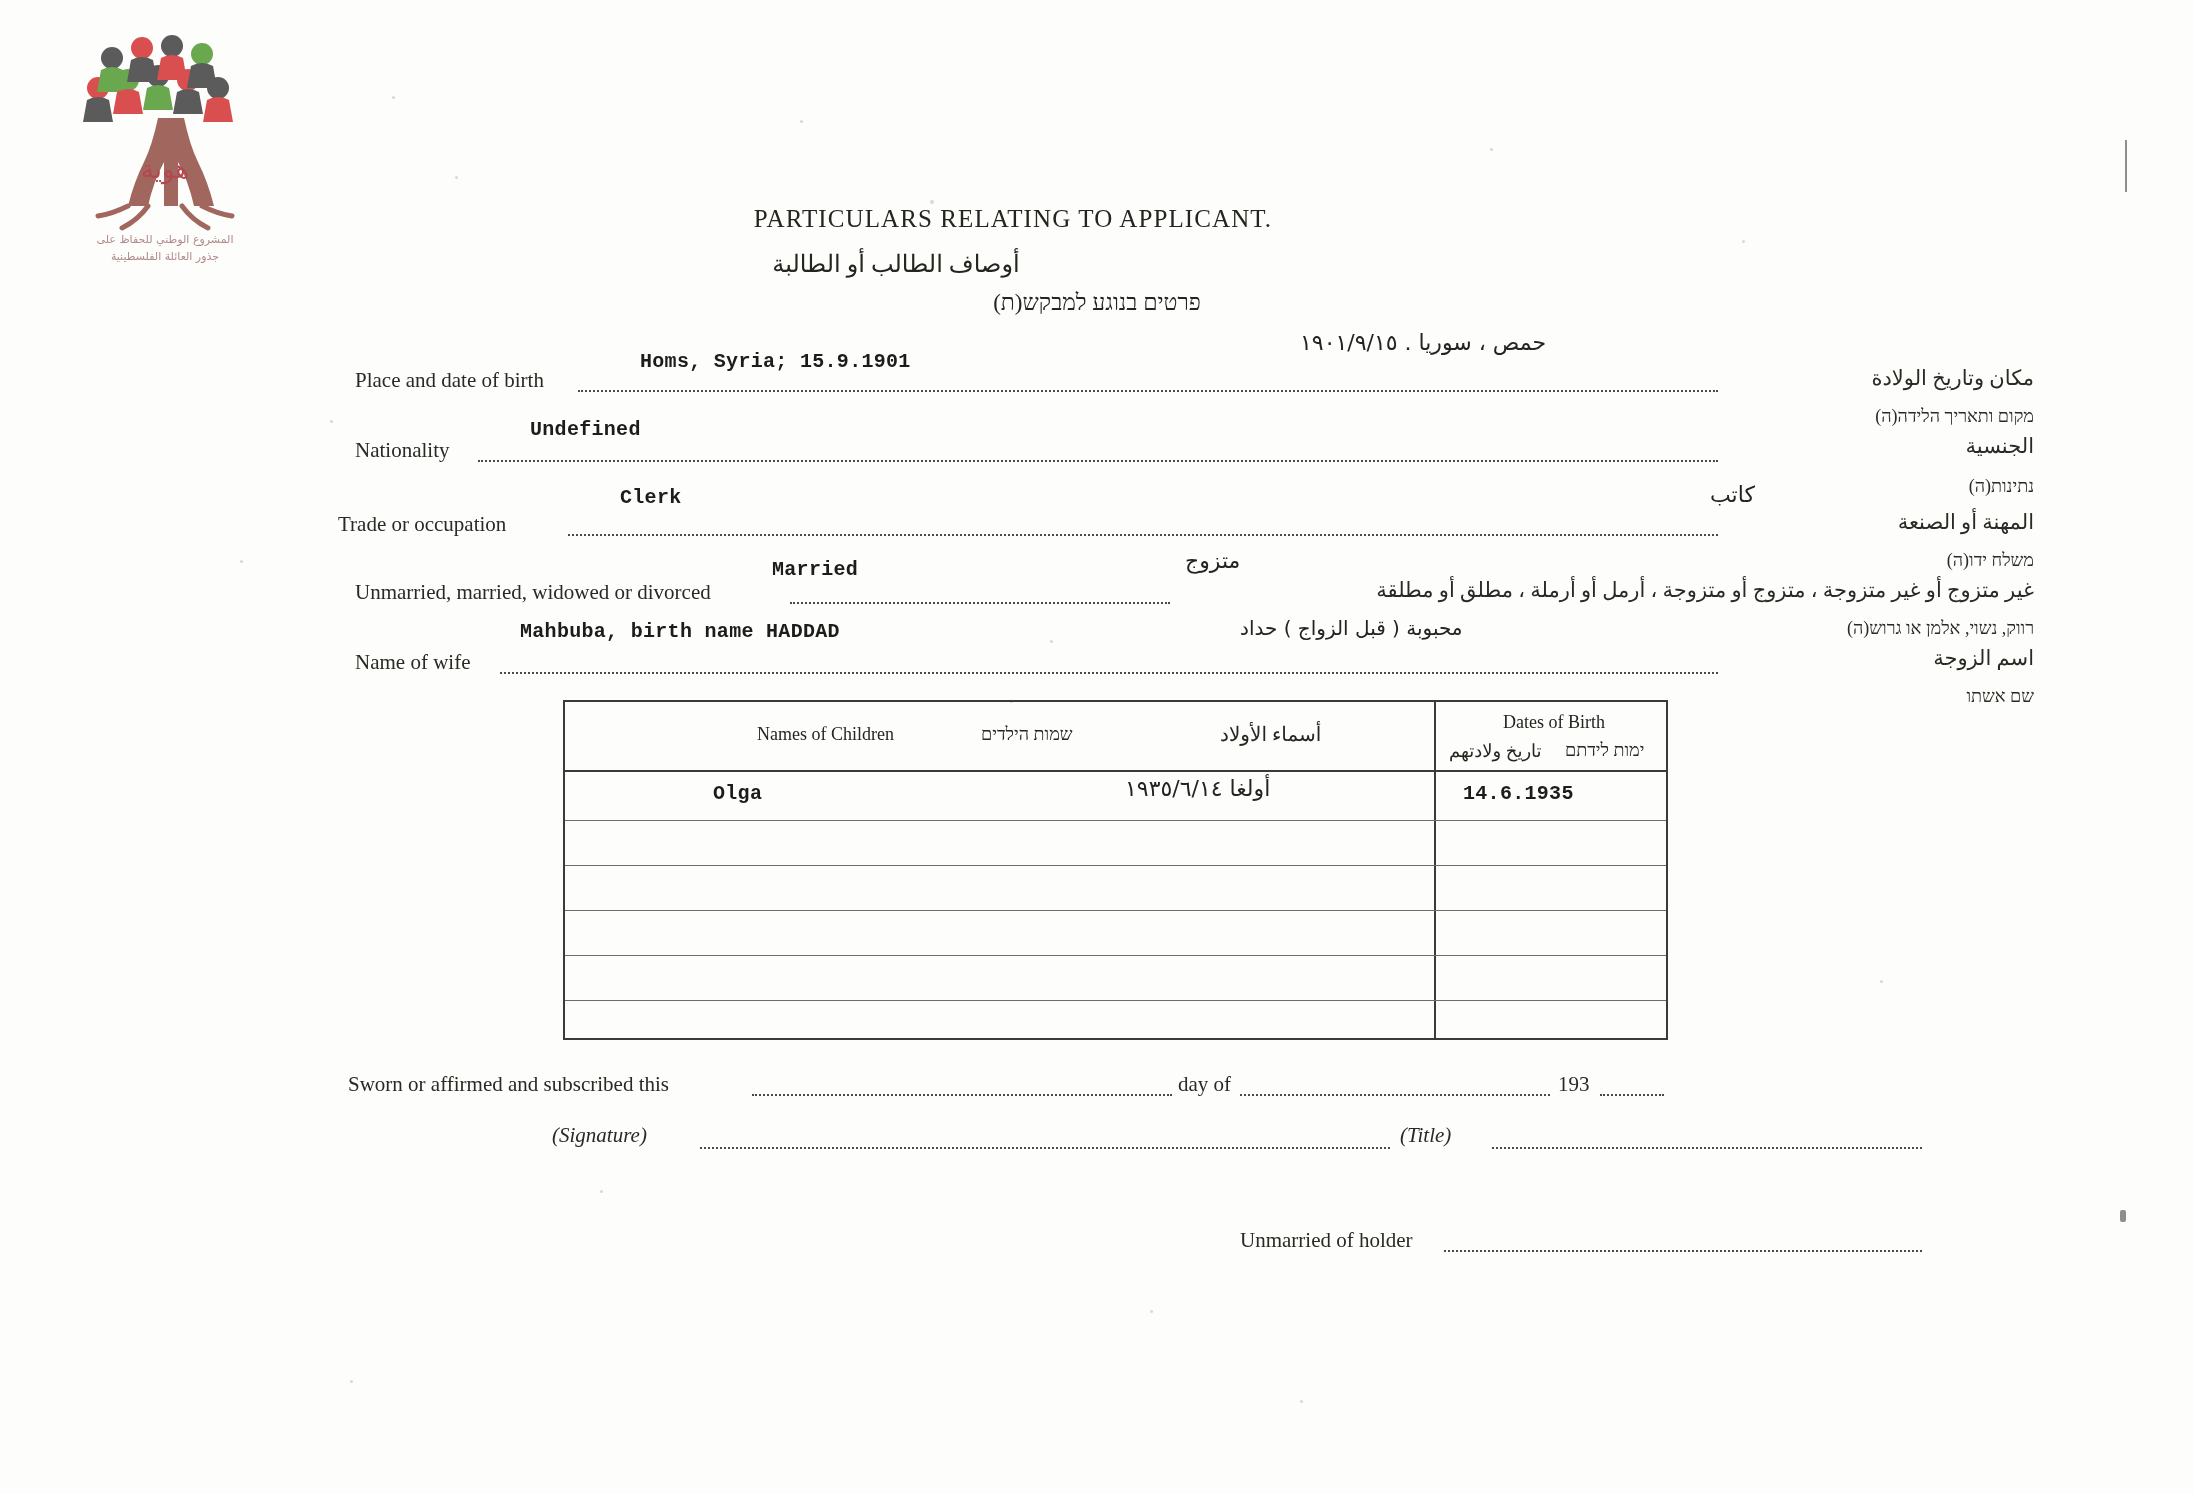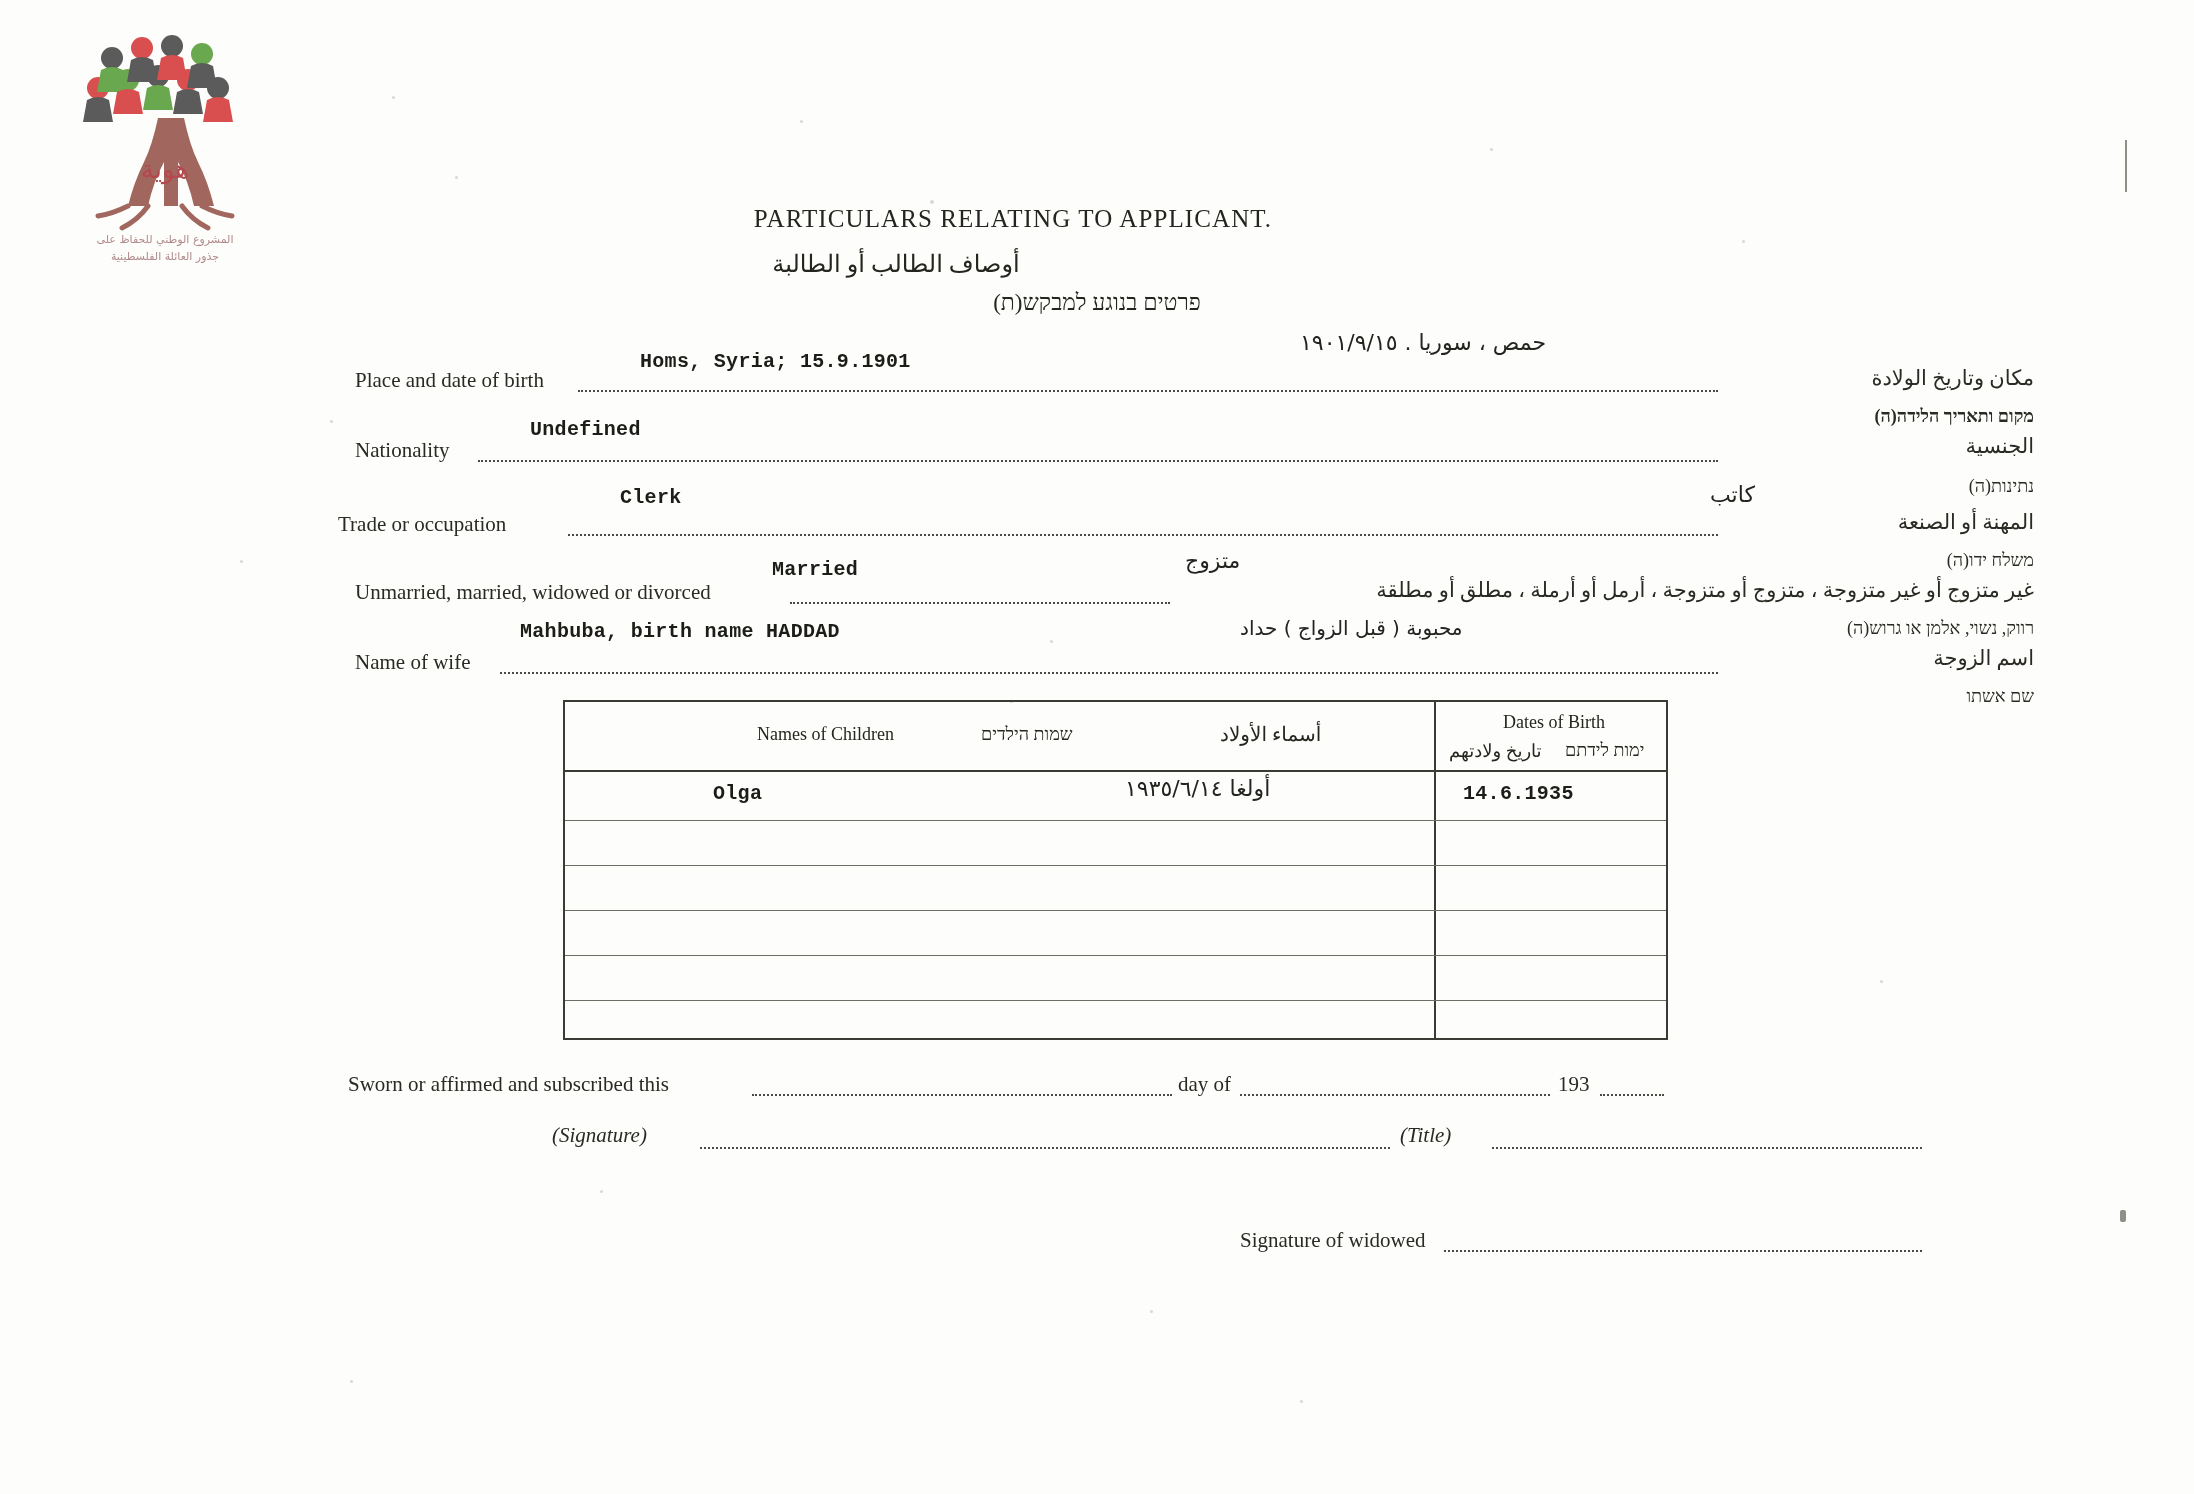--- a/index.html
+++ b/index.html
@@ -232,21 +232,21 @@
     <div>جذور العائلة الفلسطينية</div>
   </div>
 
   <div class="title">PARTICULARS RELATING TO APPLICANT.</div>
   <div class="title-ar">أوصاف الطالب أو الطالبة</div>
   <div class="title-he">פרטים בנוגע למבקש(ת)</div>
 
   <div class="lbl-en" style="left:355px;top:368px;">Place and date of birth</div>
   <div class="dots" style="left:578px;top:390px;width:1140px;"></div>
   <div class="lbl-ar" style="right:160px;top:366px;">مكان وتاريخ الولادة</div>
-  <div class="lbl-he" style="right:160px;top:406px;font-weight:bold;">מקום ותאריך הלידה(ה)</div>
+  <div class="lbl-he" style="right:160px;top:406px;">מקום ותאריך הלידה(ה)</div>
   <div class="typed" style="left:640px;top:350px;">Homs, Syria;          15.9.1901</div>
   <div class="hand" style="left:1300px;top:330px;">حمص ، سوريا  .  ١٩٠١/٩/١٥</div>
 
   <div class="lbl-en" style="left:355px;top:438px;">Nationality</div>
   <div class="dots" style="left:478px;top:460px;width:1240px;"></div>
   <div class="lbl-ar" style="right:160px;top:434px;">الجنسية</div>
   <div class="lbl-he" style="right:160px;top:476px;">נתינות(ה)</div>
   <div class="typed" style="left:530px;top:418px;">Undefined</div>
 
   <div class="lbl-en" style="left:338px;top:512px;">Trade or occupation</div>
@@ -296,16 +296,16 @@
   <div class="foot-text" style="left:1178px;top:1072px;">day of</div>
   <div class="dots" style="left:1240px;top:1094px;width:310px;"></div>
   <div class="foot-text" style="left:1558px;top:1072px;">193</div>
   <div class="dots" style="left:1600px;top:1094px;width:64px;"></div>
 
   <div class="foot-text italic" style="left:552px;top:1123px;">(Signature)</div>
   <div class="dots" style="left:700px;top:1147px;width:690px;"></div>
   <div class="foot-text italic" style="left:1400px;top:1123px;">(Title)</div>
   <div class="dots" style="left:1492px;top:1147px;width:430px;"></div>
 
-  <div class="foot-text" style="left:1240px;top:1228px;">Signature of widowed</div>
+  <div class="foot-text" style="left:1240px;top:1228px;">Unmarried of holder</div>
   <div class="dots" style="left:1444px;top:1250px;width:478px;"></div>
 
 </div>
 
 </body></html>

